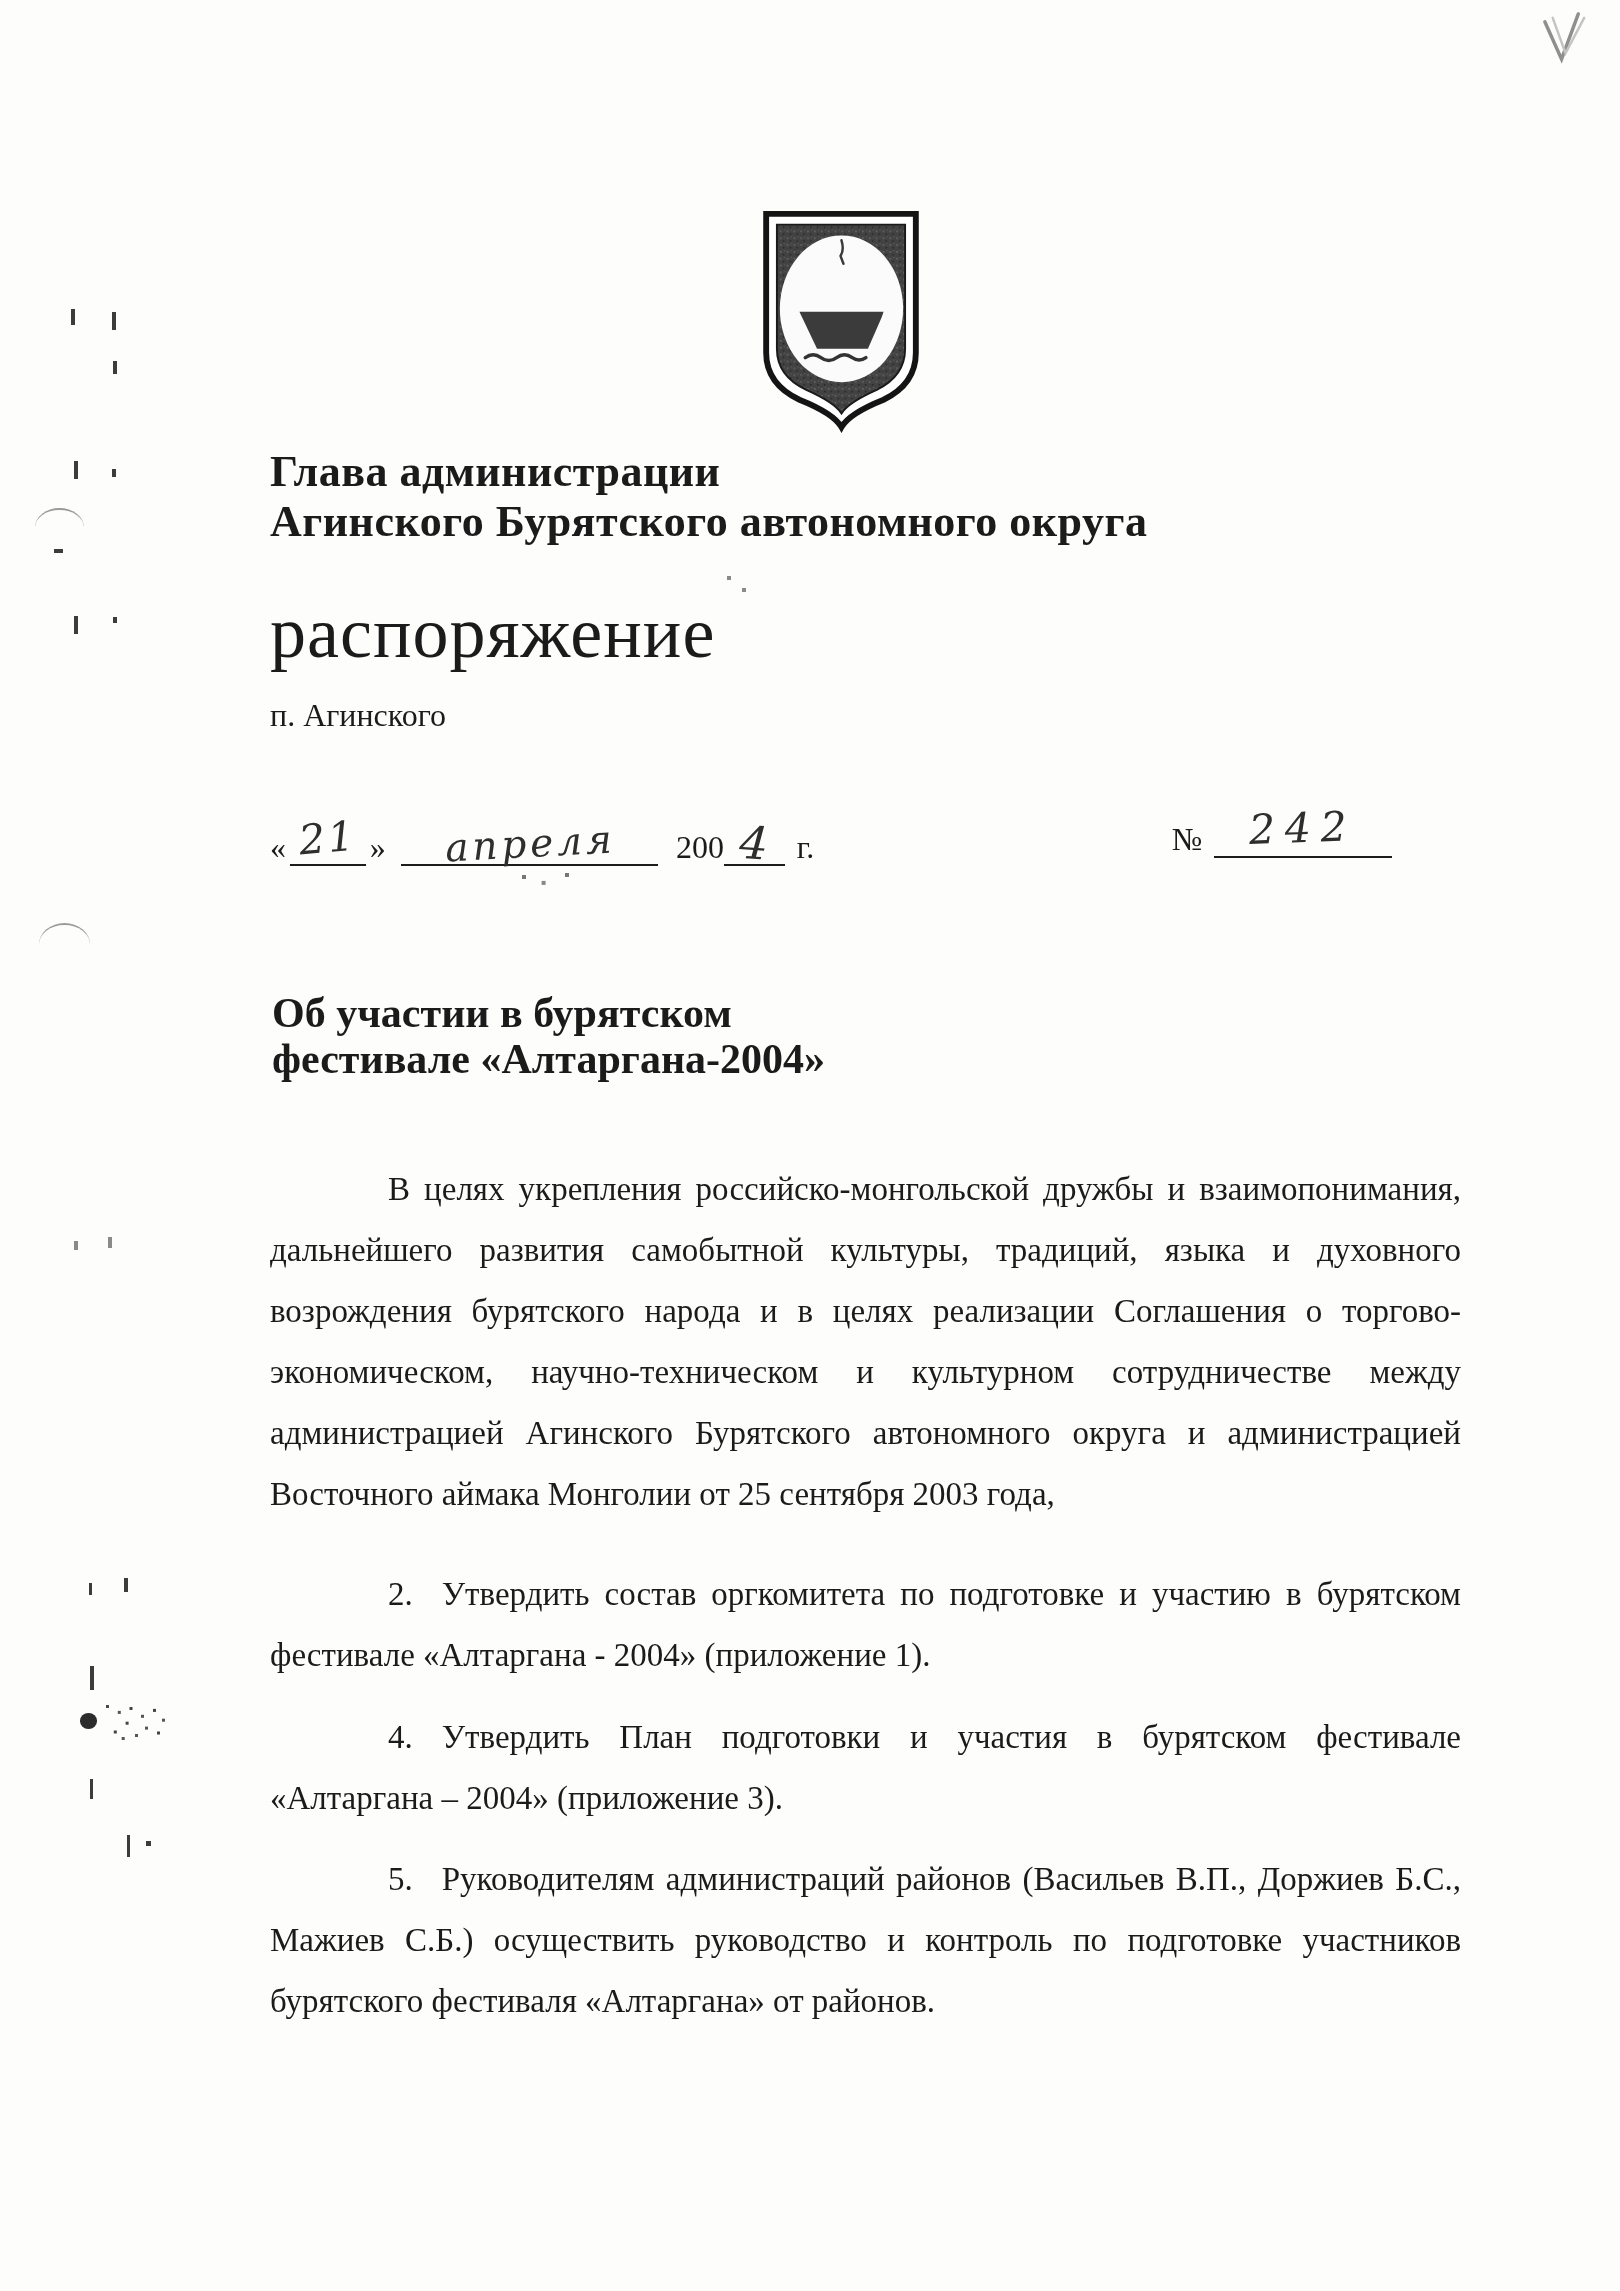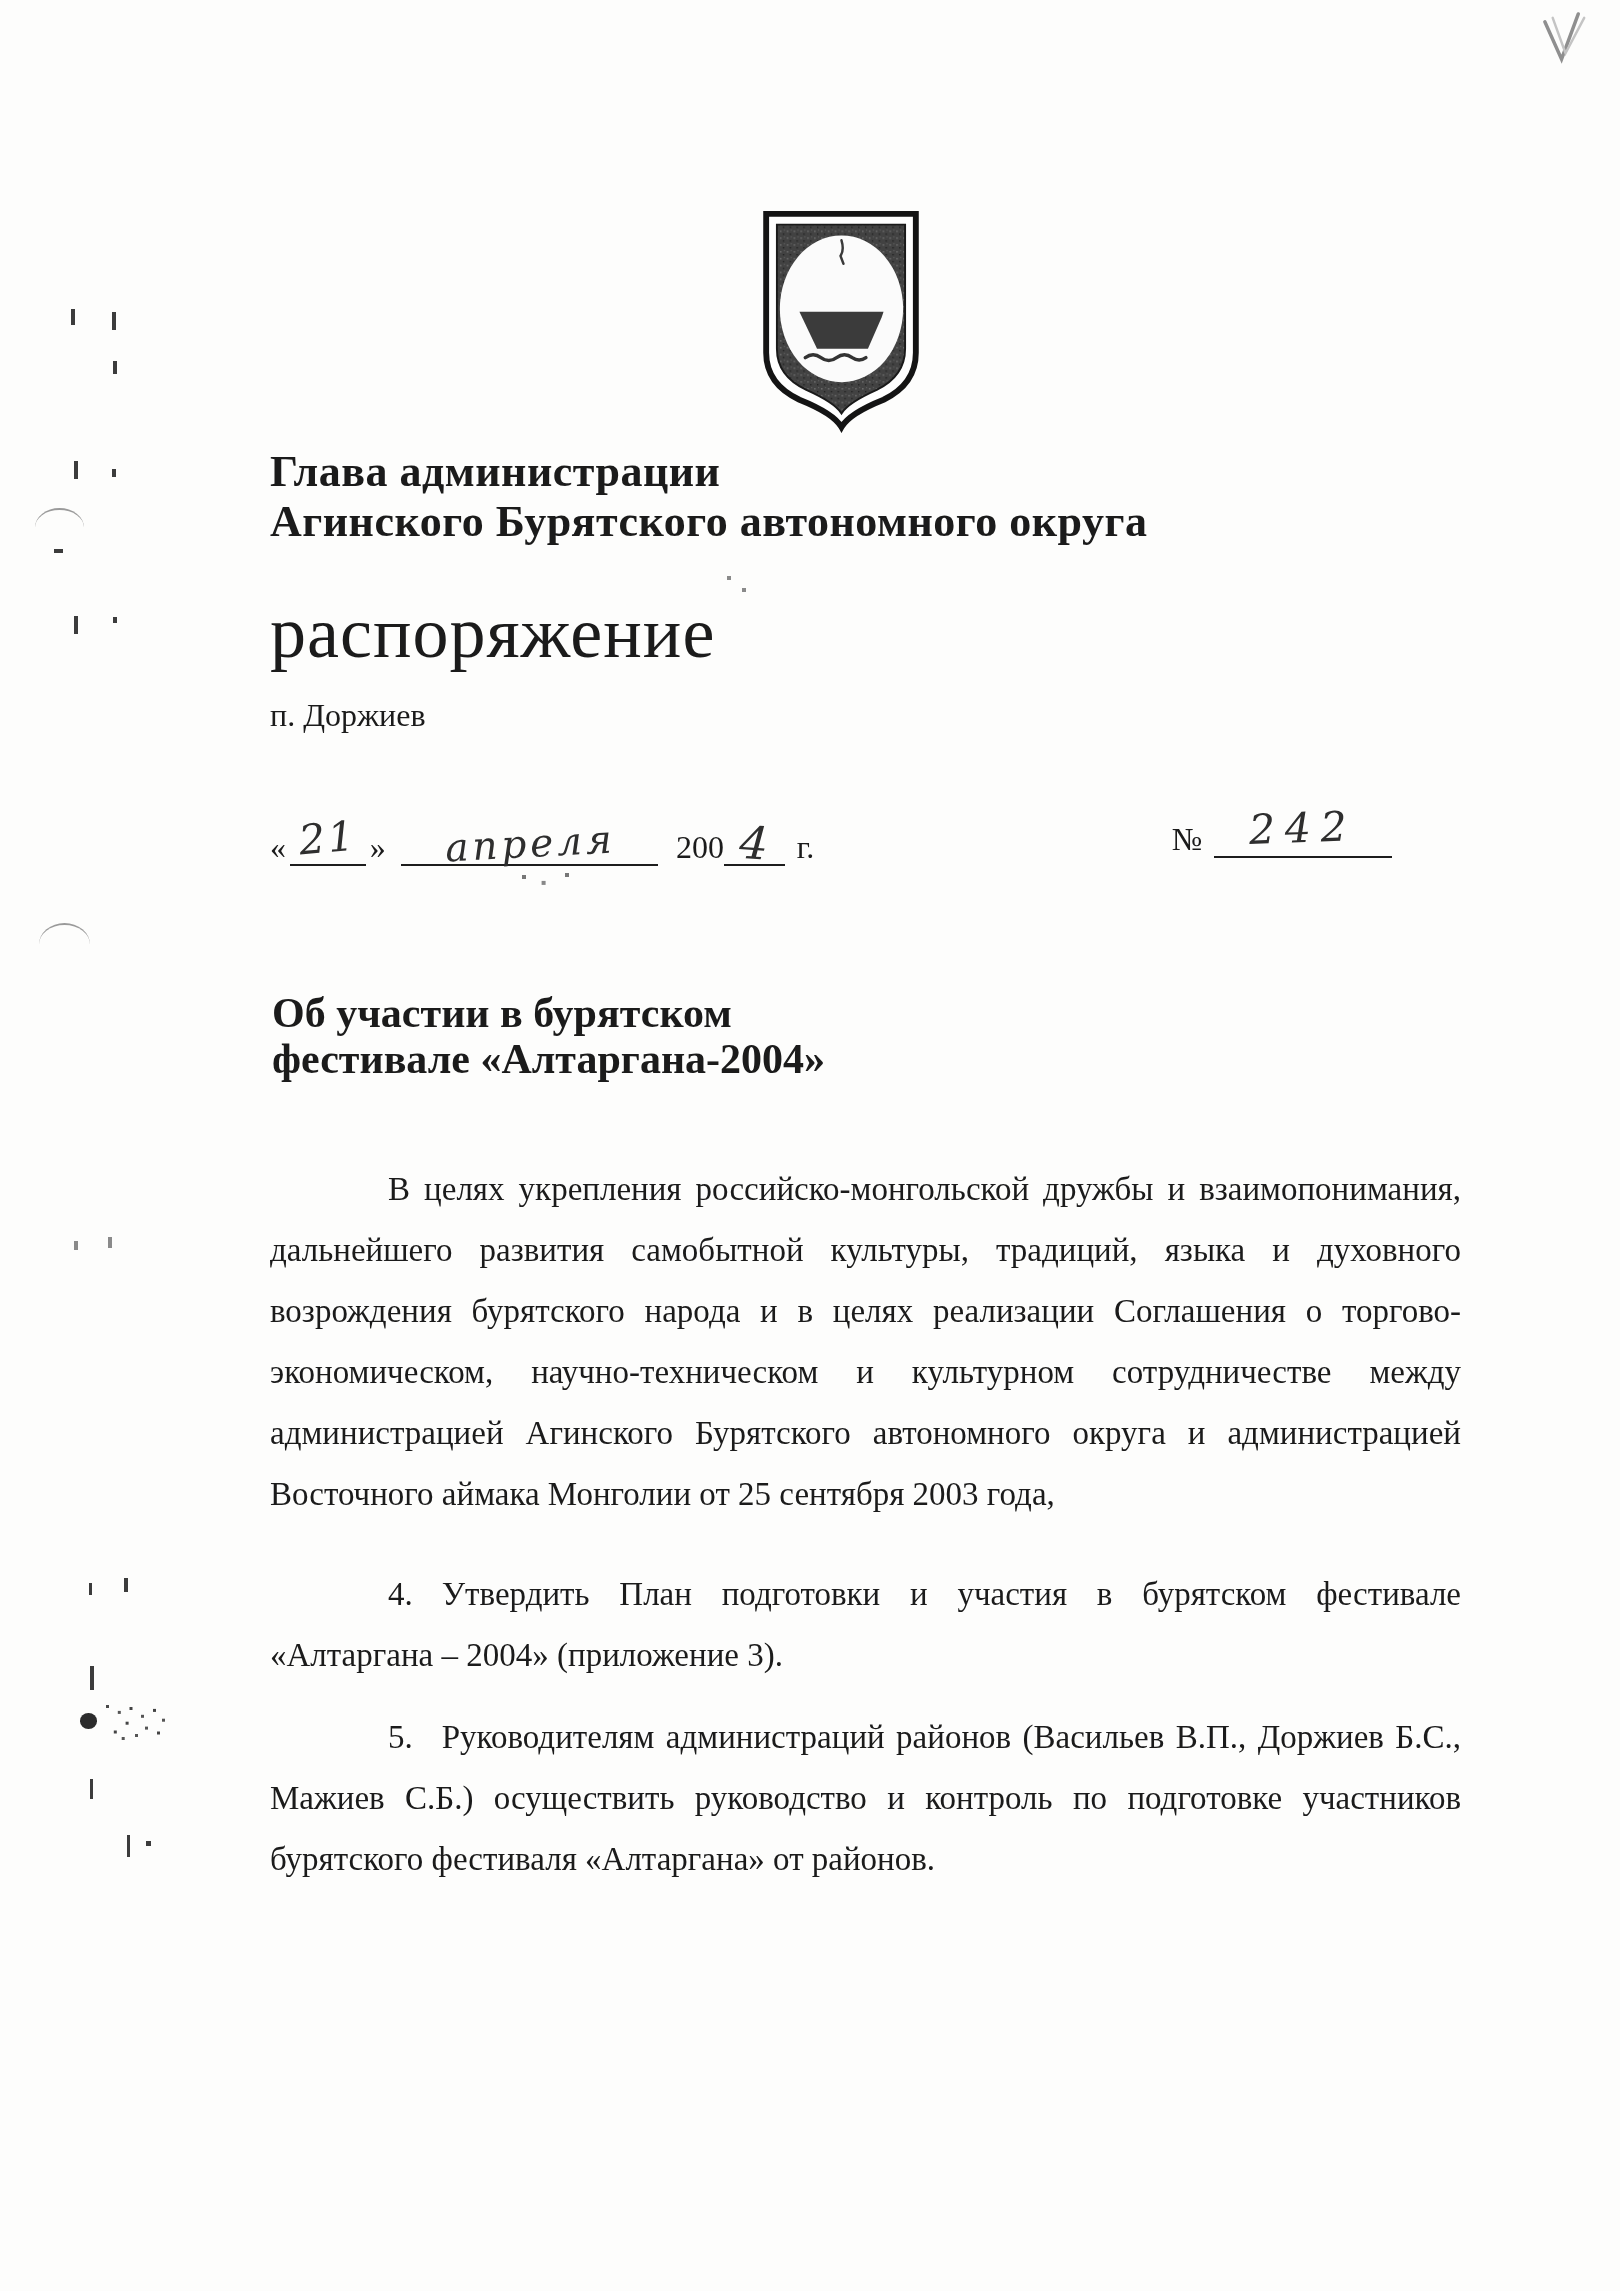--- a/index.html
+++ b/index.html
@@ -124,21 +124,21 @@
       <path d="M 42,106 L 128,106 L 126,112 L 112,144 L 60,144 Z" fill="#3b3b3b"></path>
 
       <path d="M 48,153 q 8,-6 16,0 q 8,6 16,0 q 8,-6 16,0 q 7,5 14,0" fill="none" stroke="#333" stroke-width="3.5" stroke-linecap="round"></path>
     </svg>
   </div>
 
   <div class="header-block">
     <div class="org-line">Глава администрации</div>
     <div class="org-line">Агинского Бурятского автономного округа</div>
     <div class="doc-type">распоряжение</div>
-    <div class="place-line">п. Доржиев</div>
+    <div class="place-line">п. Агинского</div>
   </div>
 
   <div class="date-row">
     <div class="date-left">
       <span class="quote">«</span>
       <span class="u u-day">
           <span class="hand hand-day">21</span>
         </span>
       <span class="quote">»</span>
       <span class="gap-s"></span>
@@ -164,20 +164,21 @@
 
   <div class="subject">
     <div>Об участии в бурятском</div>
     <div>фестивале «Алтаргана-2004»</div>
   </div>
 
   <div class="body-text">
     <p class="intro">В целях укрепления российско-монгольской дружбы и взаимопонимания, дальнейшего развития самобытной культуры, традиций, языка и духовного возрождения бурятского народа и в целях реализации Соглашения о торгово-экономическом, научно-техническом и культурном сотрудничестве между администрацией Агинского Бурятского автономного округа и администрацией Восточного аймака Монголии от 25 сентября 2003 года,</p>
 
 
+    <p class="item"><span class="num">2.</span><span>Утвердить состав оргкомитета по подготовке и участию в бурятском фестивале «Алтаргана - 2004» (приложение 1).</span></p>
 
 
     <p class="item"><span class="num">4.</span><span>Утвердить План подготовки и участия в бурятском фестивале «Алтаргана – 2004» (приложение 3).</span></p>
 
     <p class="item"><span class="num">5.</span><span>Руководителям администраций районов (Васильев В.П., Доржиев Б.С., Мажиев С.Б.) осуществить руководство и контроль по подготовке участников бурятского фестиваля «Алтаргана» от районов.</span></p>
   </div>
 
   <div class="checkmark">
     <svg width="61" height="63" viewBox="0 0 62 64">
       <path d="M 10,14 L 27,52 L 44,6" fill="none" stroke="#8f8f8f" stroke-width="3.5" stroke-linecap="round"></path>

